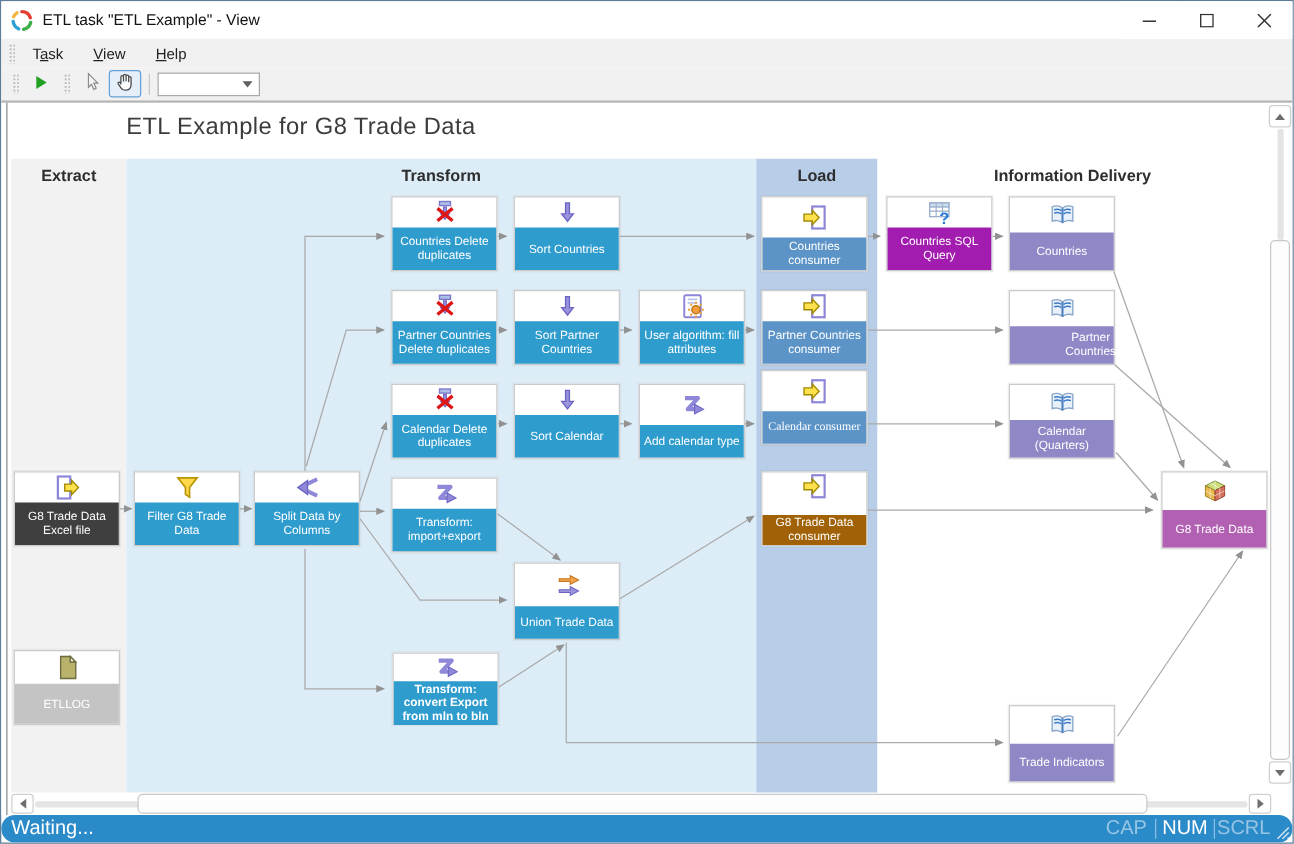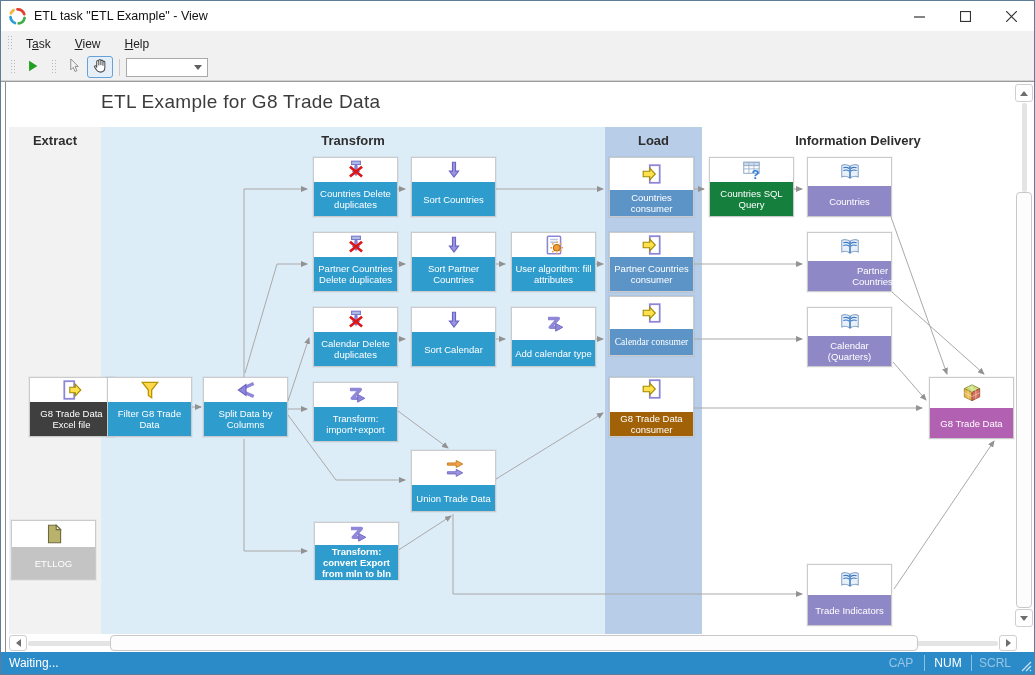--- a/index.html
+++ b/index.html
@@ -48,21 +48,21 @@
   .scroll-track-h { position:absolute; height:5px; background:#e4e4e4; border-radius:2px; z-index:5; }
   .scroll-thumb-v { position:absolute; width:16px; background:#fdfdfd; border:1px solid #c8c8c8; border-radius:4px; z-index:6; }
   .scroll-thumb-h { position:absolute; height:16px; background:#fdfdfd; border:1px solid #c8c8c8; border-radius:4px; z-index:6; }
   .arrow-glyph { width:0; height:0; }
   .ag-up   { border-left:4px solid transparent; border-right:4px solid transparent; border-bottom:5px solid #6e6e6e; }
   .ag-down { border-left:4px solid transparent; border-right:4px solid transparent; border-top:5px solid #6e6e6e; }
   .ag-left { border-top:4px solid transparent; border-bottom:4px solid transparent; border-right:5px solid #6e6e6e; }
   .ag-right{ border-top:4px solid transparent; border-bottom:4px solid transparent; border-left:5px solid #6e6e6e; }
 
   
-  .statusbar { position:absolute; left:0; bottom:0; width:1033px; height:22px; background:#2b8ac8; display:flex; align-items:center; color:#fff; font-size:12px; }
+  .statusbar { position:absolute; left:0; bottom:0; width:1033px; height:22px; background:#2b8ac8; display:flex; align-items:center; color:#fff; font-size:16px;border-radius:11px; }
   .status-msg { padding-left:8px; }
   .status-right { margin-left:auto; display:flex; align-items:stretch; height:100%; }
   .status-ind { width:46px; display:flex; align-items:center; justify-content:center; }
   .status-ind.dim { color:rgba(255,255,255,.5); }
   .status-sep { width:1px; background:rgba(255,255,255,.45); margin:3px 0; }
   .resize-grip { width:16px; display:flex; align-items:flex-end; justify-content:flex-end; padding:0 2px 2px 0; }
 </style>
 </head>
 <body>
 
@@ -174,21 +174,21 @@
         <polyline points="693,182 801,182" fill="none" stroke="#a9a9a9" stroke-width="1" marker-end="url(#arrowhead)"></polyline>
         <polyline points="693,257 801,257" fill="none" stroke="#a9a9a9" stroke-width="1" marker-end="url(#arrowhead)"></polyline>
         <polyline points="693,326 921,326" fill="none" stroke="#a9a9a9" stroke-width="1" marker-end="url(#arrowhead)"></polyline>
         <polyline points="890,135 946,292" fill="none" stroke="#a9a9a9" stroke-width="1" marker-end="url(#arrowhead)"></polyline>
         <polyline points="891,210 983,292" fill="none" stroke="#a9a9a9" stroke-width="1" marker-end="url(#arrowhead)"></polyline>
         <polyline points="892,280 925,318" fill="none" stroke="#a9a9a9" stroke-width="1" marker-end="url(#arrowhead)"></polyline>
         <polyline points="452,432 452,512 801,512" fill="none" stroke="#a9a9a9" stroke-width="1" marker-end="url(#arrowhead)"></polyline>
         <polyline points="893,507 993,359" fill="none" stroke="#a9a9a9" stroke-width="1" marker-end="url(#arrowhead)"></polyline>
       </svg>
     <div id="nodes">
-        <div class="node" style="left: 28px; top: 295px; width: 85px; height: 60px;">
+        <div class="node" style="left: 10px; top: 295px; width: 85px; height: 60px;">
           <div class="node-icon">
             <svg viewBox="0 0 20 20">
               <rect x="3" y="2" width="9" height="16" fill="#fff" stroke="#8d86d8" stroke-width="1.6"></rect>
               <path d="M8 7.5 h5 v-2.8 l5 5.3 -5 5.3 v-2.8 h-5 z" fill="#ffe14d" stroke="#a08a00" stroke-width="1"></path>
             </svg>
           </div>
           <div class="node-label" style="height: 34px; background: rgb(63, 63, 63);">G8 Trade Data Excel file</div>
         </div>
         <div class="node" style="left: 10px; top: 438px; width: 85px; height: 60px;">
           <div class="node-icon">
@@ -357,21 +357,21 @@
         </div>
         <div class="node" style="left: 708px; top: 75px; width: 85px; height: 60px;">
           <div class="node-icon">
             <svg viewBox="0 0 20 20">
               <rect x="2.5" y="3" width="14" height="10" fill="#fff" stroke="#9ab0cc"></rect>
               <rect x="2.5" y="3" width="14" height="3" fill="#ccdcee" stroke="#9ab0cc"></rect>
               <path d="M7.2 3 v10 M11.8 3 v10 M2.5 9 h14" stroke="#9ab0cc" stroke-width="0.8"></path>
               <text x="9.5" y="18.5" font-size="12" font-weight="bold" fill="#2b7cd6" font-family="Liberation Sans, sans-serif">?</text>
             </svg>
           </div>
-          <div class="node-label" style="height: 34px; background: #15803d;">Countries SQL Query</div>
+          <div class="node-label" style="height: 34px; background: #a21caf;">Countries SQL Query</div>
         </div>
         <div class="node" style="left: 806px; top: 75px; width: 85px; height: 60px;">
           <div class="node-icon">
             <svg viewBox="0 0 20 20">
               <path d="M10 5 C8 3 4.5 3 2.5 4 V14.5 C4.5 13.7 8 13.8 10 15.6 C12 13.8 15.5 13.7 17.5 14.5 V4 C15.5 3 12 3 10 5 z" fill="#e8f1fa" stroke="#8ba6c8" stroke-width="1"></path>
               <path d="M10 5 V15.6" stroke="#4a7fc0" stroke-width="1.5"></path>
               <path d="M3.9 6.2 C5.9 5.6 8 5.8 9.2 6.8 M3.9 8.6 C5.9 8 8 8.2 9.2 9.2 M10.8 6.8 C12 5.8 14.1 5.6 16.1 6.2 M10.8 9.2 C12 8.2 14.1 8 16.1 8.6" stroke="#3a78c8" stroke-width="1" fill="none"></path>
             </svg>
           </div>
           <div class="node-label" style="height: 30px; background: rgb(142, 136, 198);">Countries</div>

